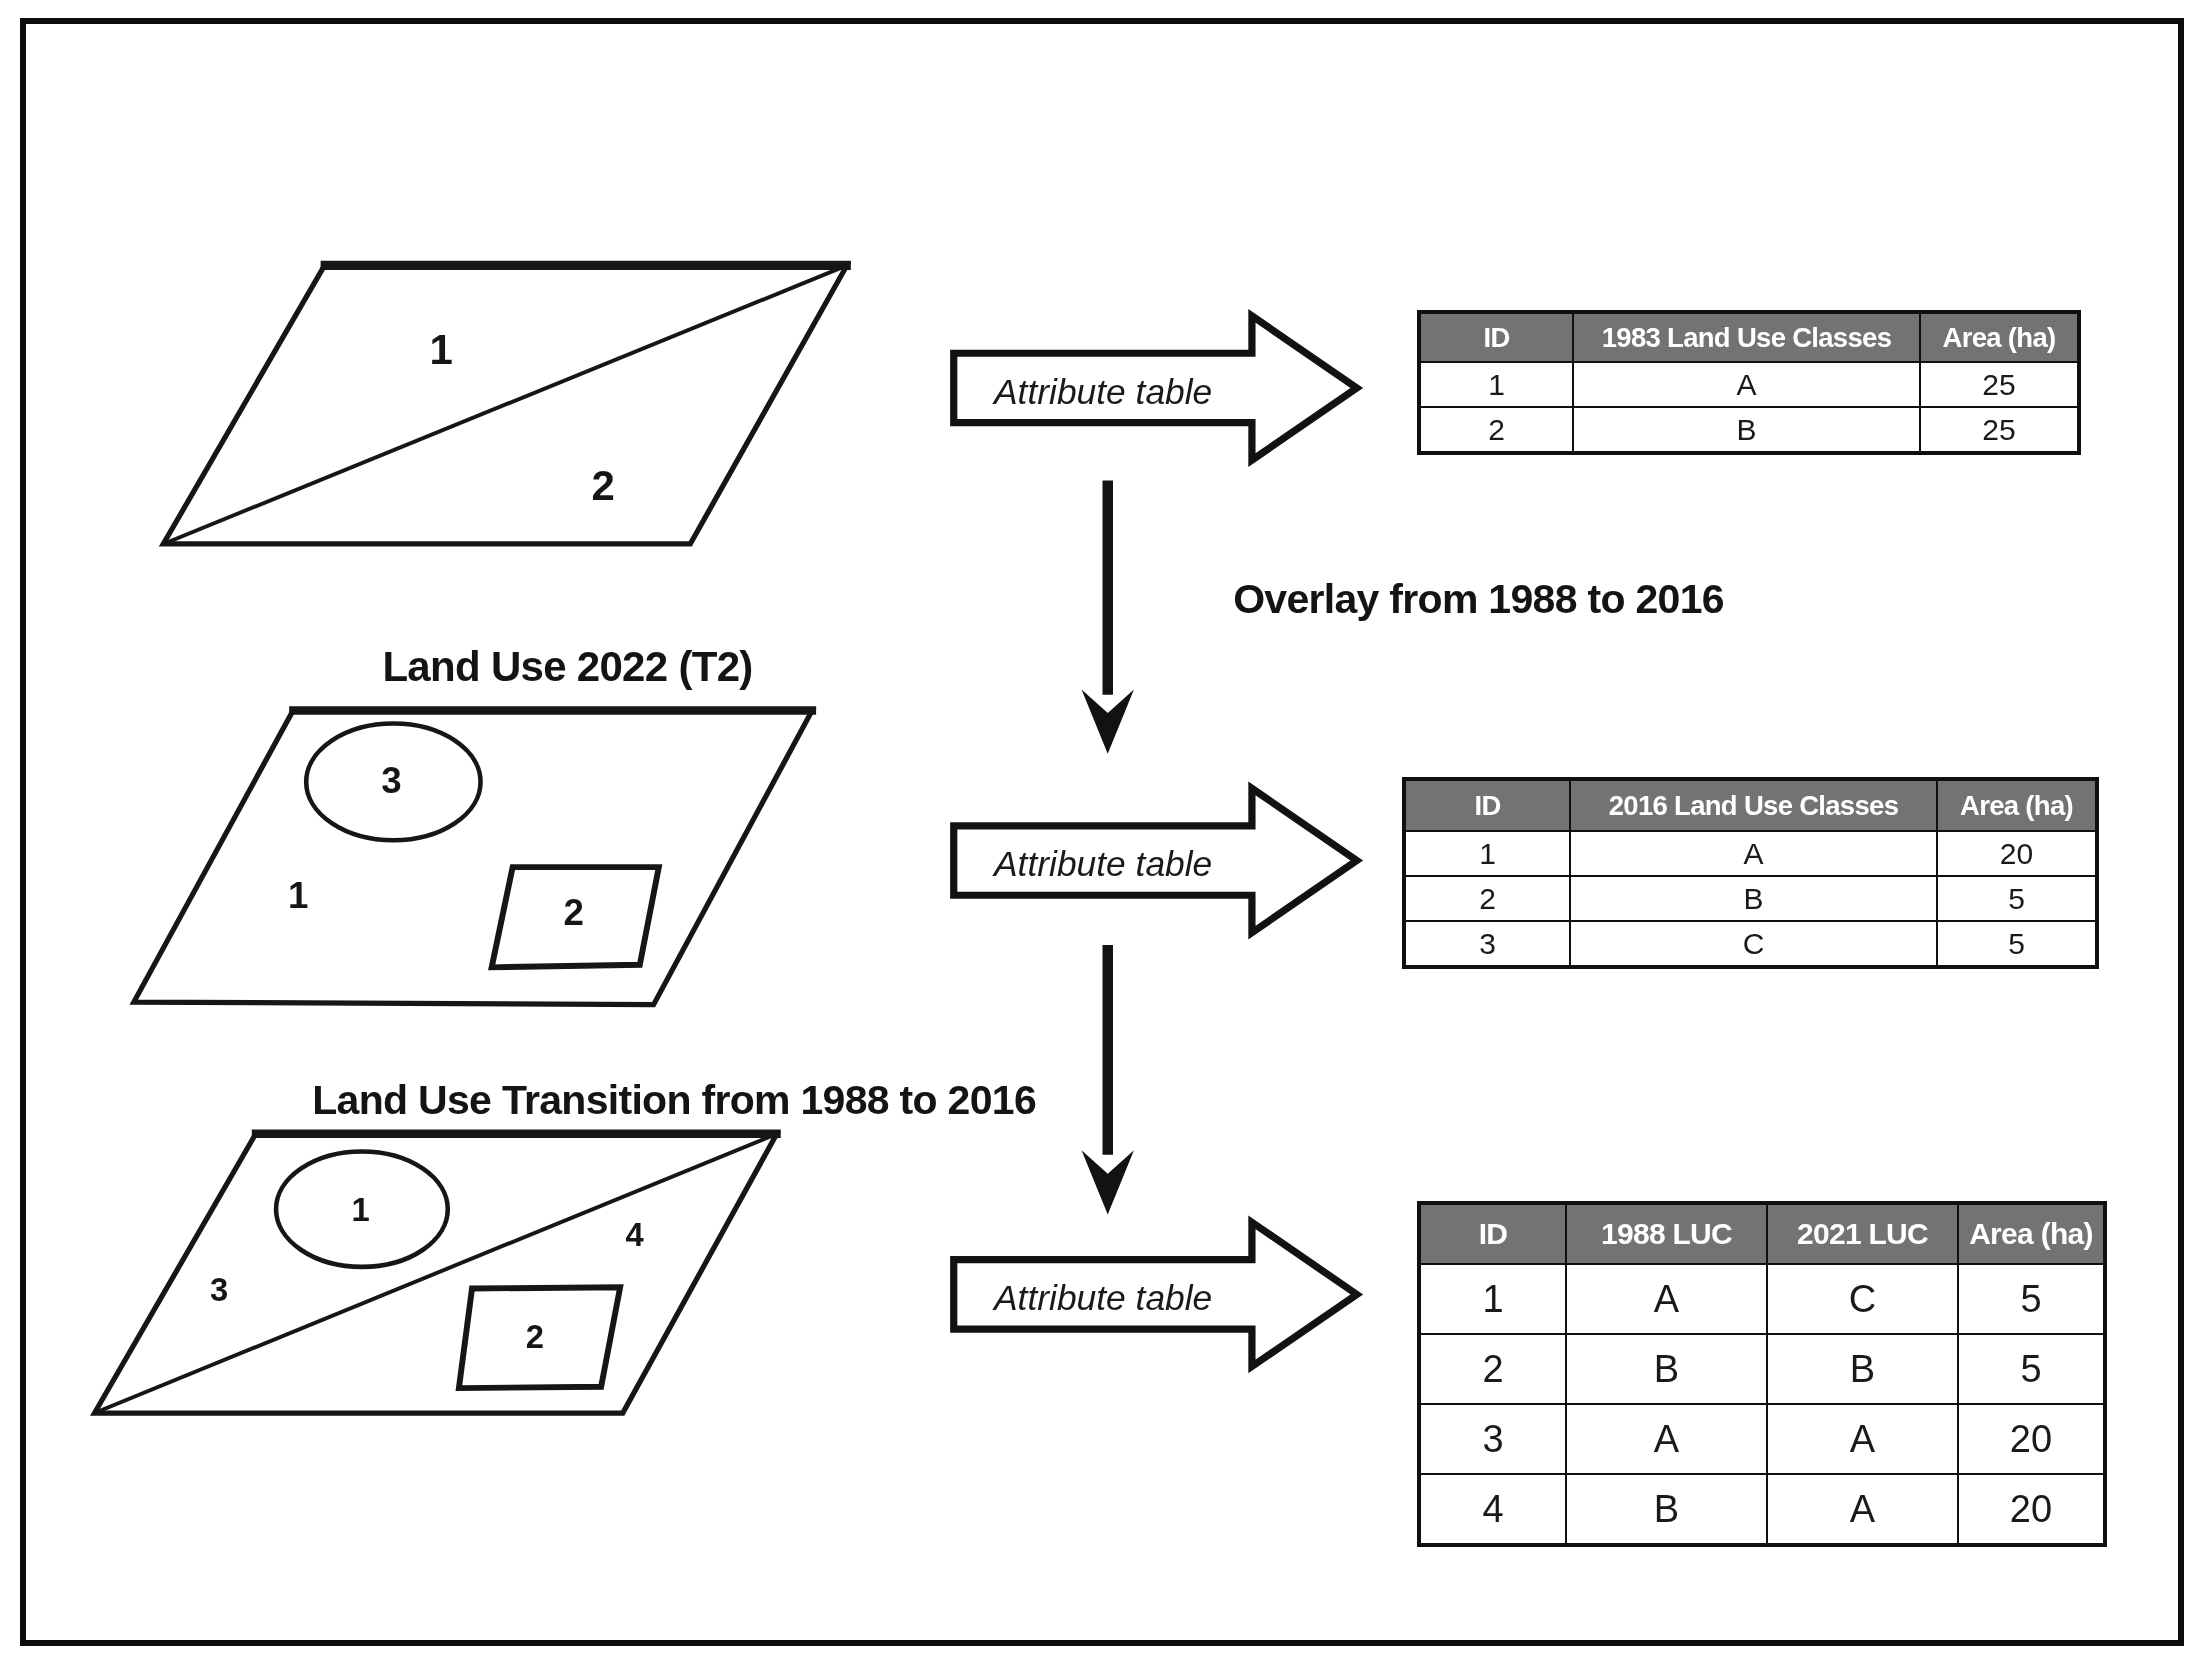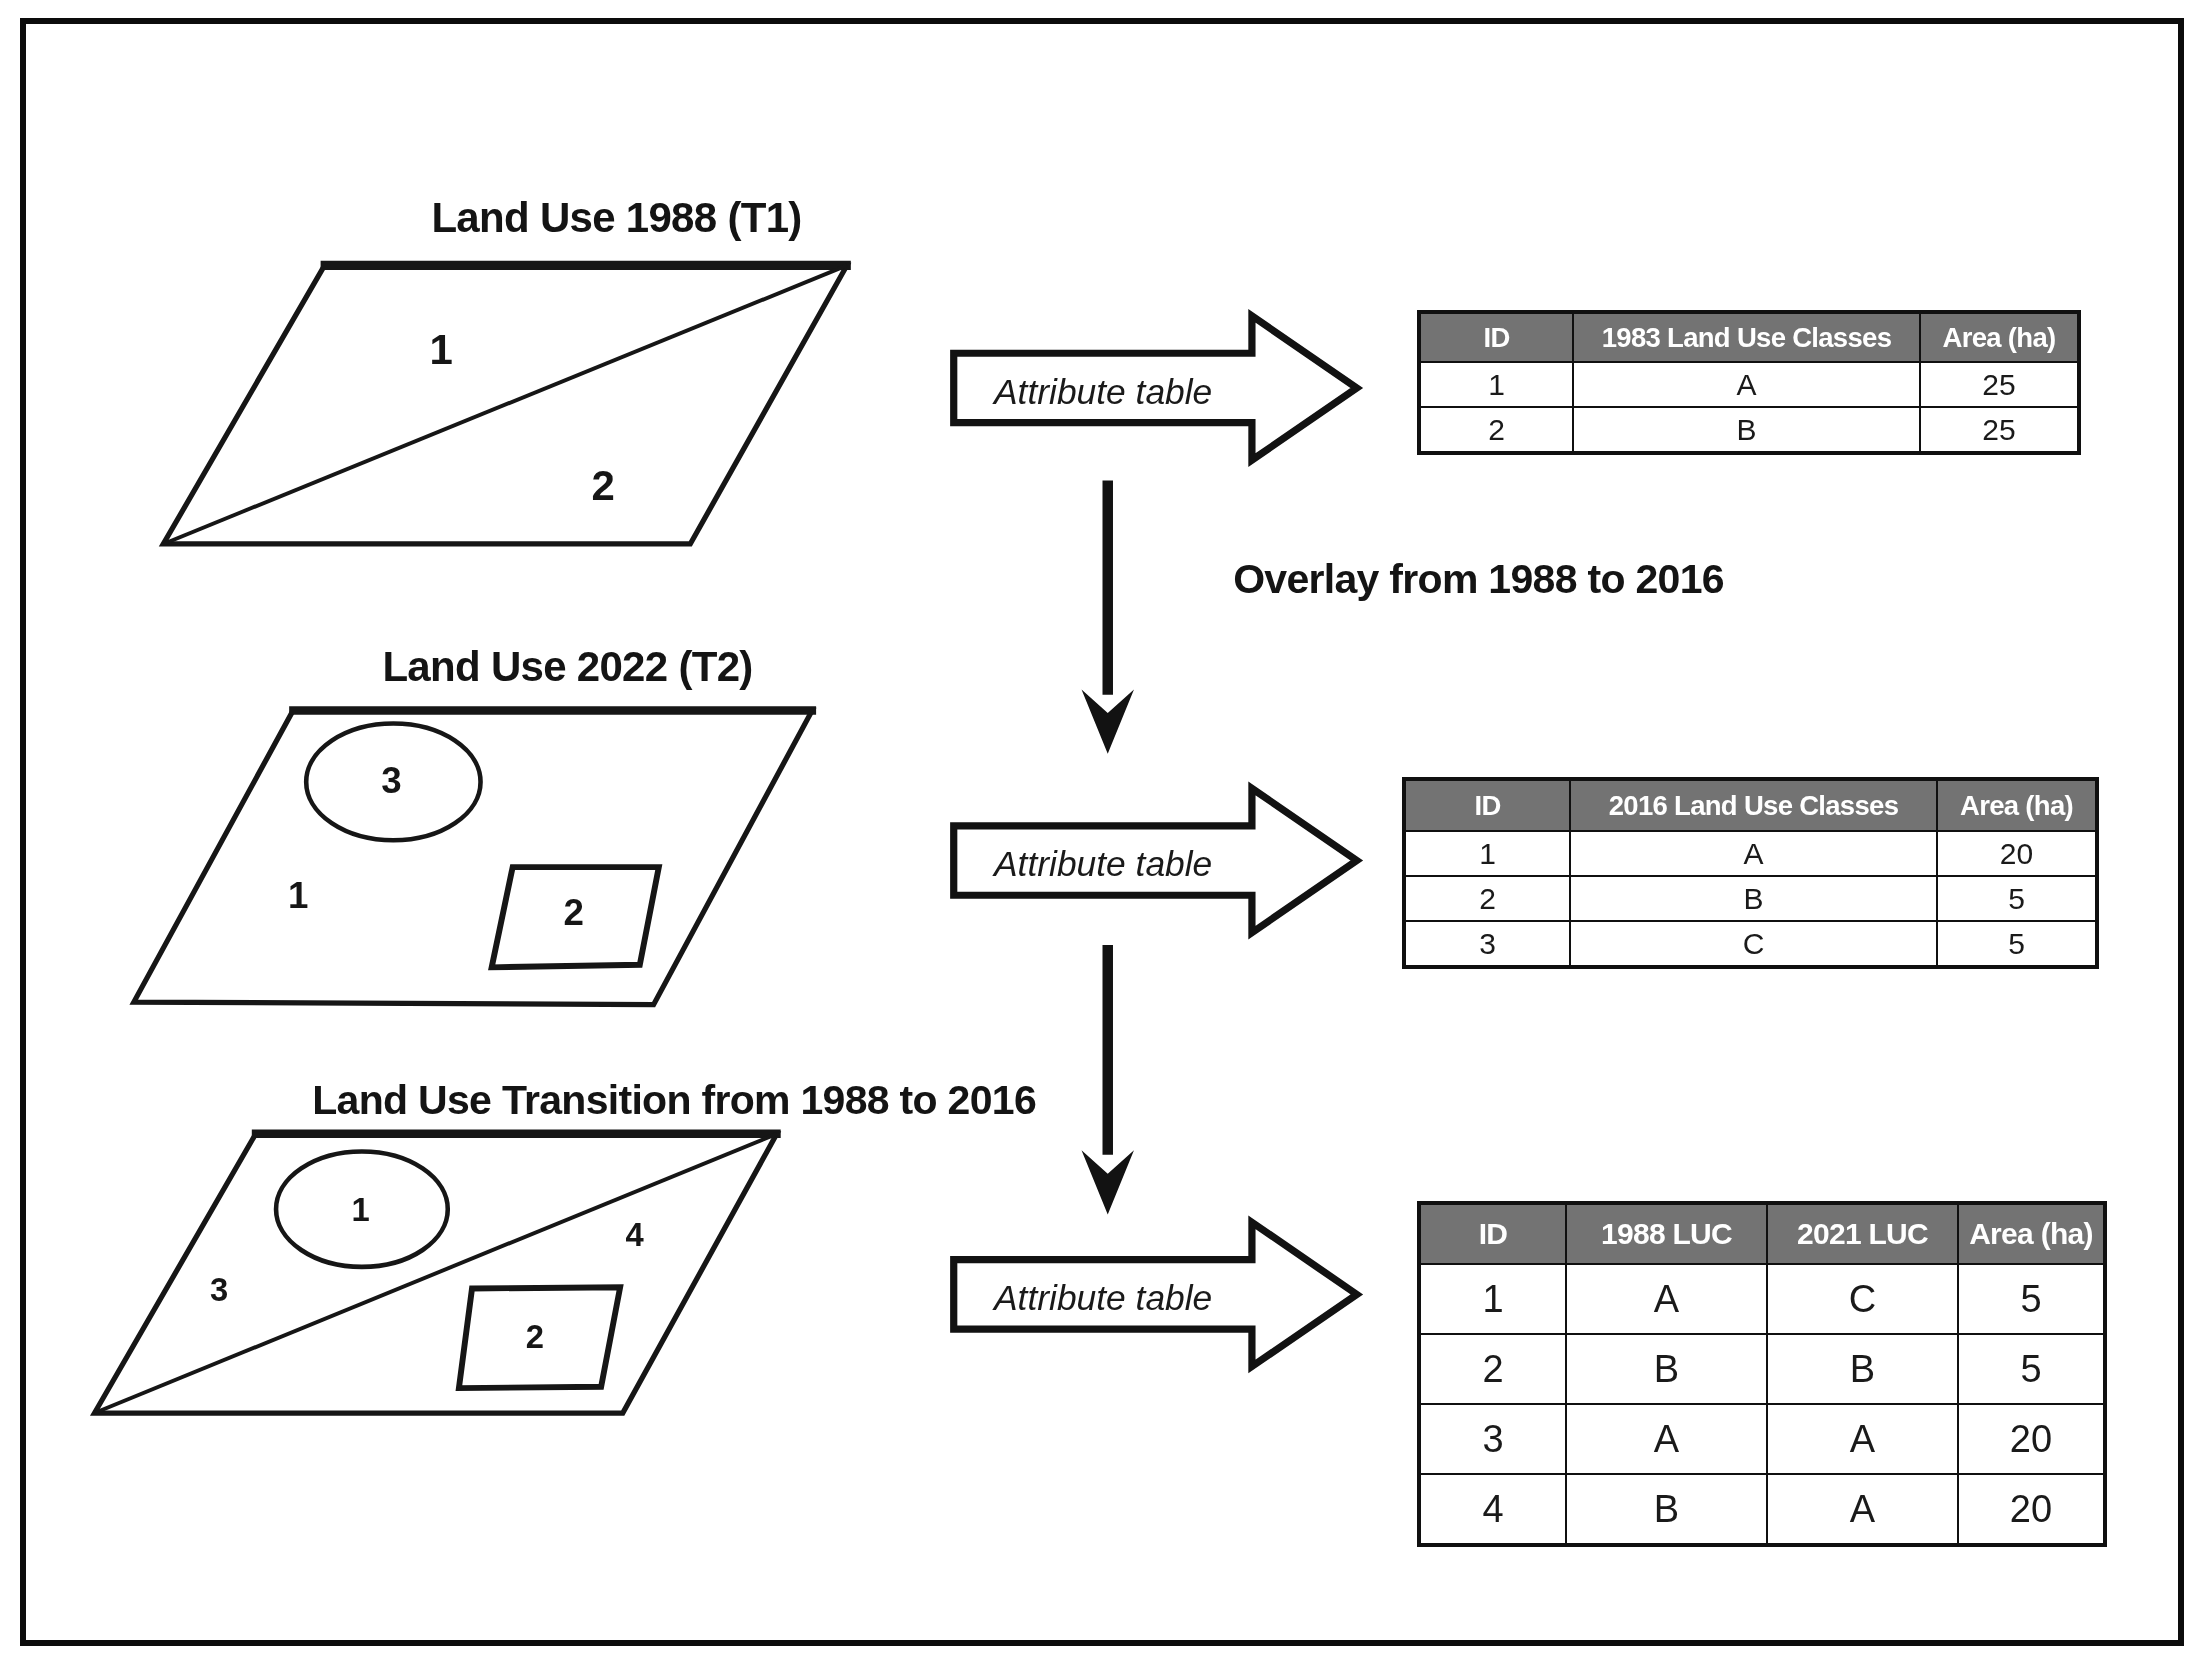--- a/index.html
+++ b/index.html
@@ -28,21 +28,21 @@
   #title-2016{left:174px;top:643px;width:787px;font-size:42px;}
   #title-trans{left:79px;top:1077px;width:957px;font-size:41px;text-align:right;}
   .flow-label{
     position:absolute;
     font-weight:bold;
     letter-spacing:-0.7px;
     color:#141414;
     text-align:center;
     white-space:nowrap;
   }
-  #overlay-label{left:1164px;top:556px;width:629px;font-size:41px;}
+  #overlay-label{left:1164px;top:576px;width:629px;font-size:41px;}
   #cd-label{left:1177px;top:1044px;width:538px;font-size:43px;}
   .art{position:absolute;left:0;top:0;}
   .region-num{font-weight:bold;fill:#161616;}
   .arrow-text{font-style:italic;font-size:54px;fill:#1a1a1a;}
   table.attr-table{
     position:absolute;
     border-collapse:collapse;
     table-layout:fixed;
     background:#ffffff;
     border:4.6px solid #101010;
@@ -68,21 +68,20 @@
   #table-cd th{font-size:30px;height:58px;}
   #table-cd td{font-size:38px;height:68px;}
 </style>
 </head>
 <body>
 
 <div class="canvas">
 
   <div class="frame"></div>
 
-  <div class="diagram-title" id="title-1988">Land Use 1988 (T1)</div>
   <div class="diagram-title" id="title-2016">Land Use 2022 (T2)</div>
   <div class="diagram-title" id="title-trans">Land Use Transition from 1988 to 2016</div>
 
   <div class="flow-label" id="overlay-label">Overlay from 1988 to 2016</div>
 
   <svg class="art" width="2205" height="1666" viewBox="0 0 3364 2542">
 
     <g>
       <polygon points="495,405 1292,405 1053,830 249,830" fill="none" stroke="#161616" stroke-width="8"></polygon>
       <line x1="489" y1="405" x2="1298" y2="405" stroke="#161616" stroke-width="14"></line>

